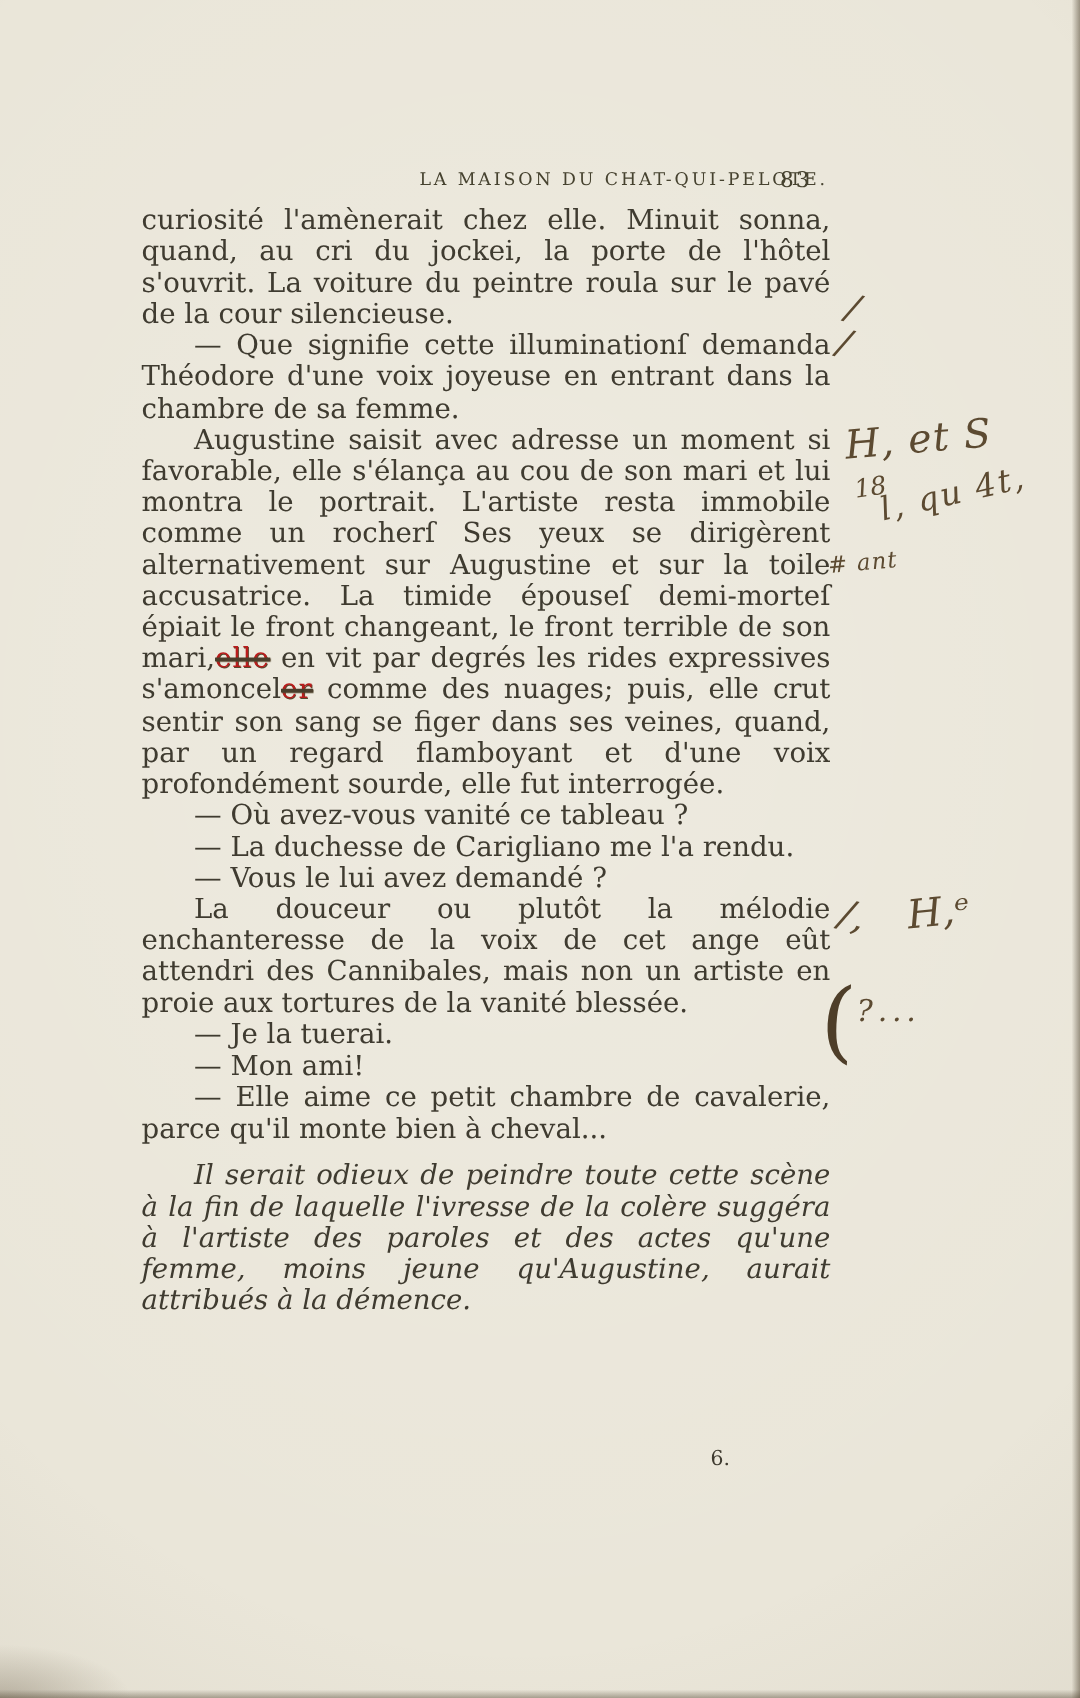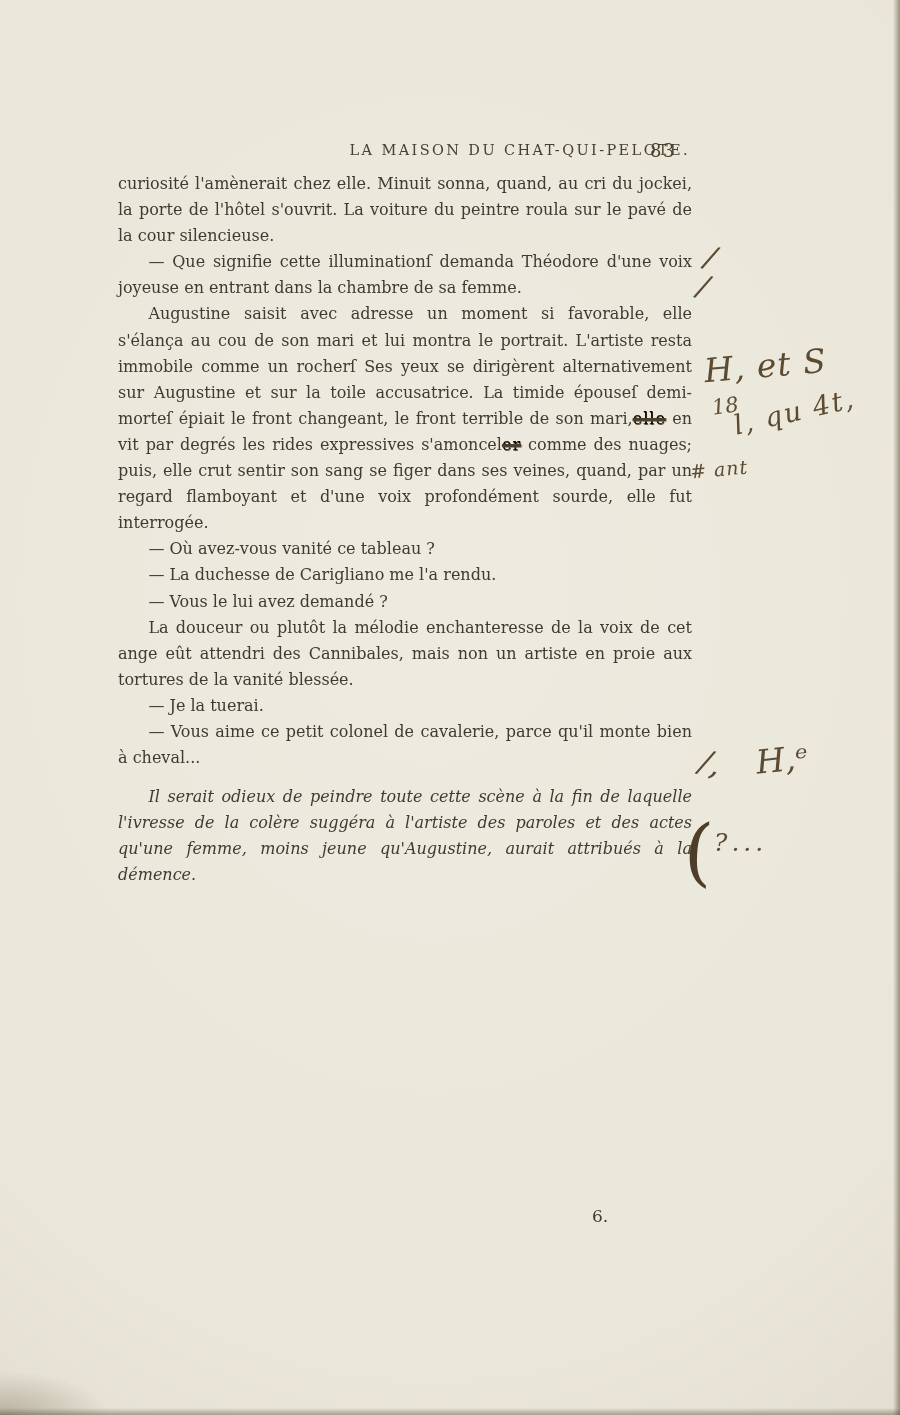--- a/index.html
+++ b/index.html
@@ -37,28 +37,28 @@
     font-size:14.5px; letter-spacing:2.4px; color:#46422f;
   }
   .running-title { text-align:right; }
   .page-number {
     position:absolute; right:14px; top:-2px;
     font-size:18px; letter-spacing:1.5px;
   }
 
   .body-text {
     position:absolute; left:118px; top:171px; width:574px;
-    font-size:16px; line-height:26.1px; text-align:justify;
+    font-size:23px; line-height:26.1px; text-align:justify;
   }
   .body-text p { margin:0; text-indent:1.9em; }
   .body-text p.continuation { text-indent:0; }
   .body-text p.spaced { margin-top:13px;font-style:italic; }
 
   .scribble {
-    color:#000000;
+    color:#b91c1c;
     text-decoration:line-through;
     text-decoration-thickness:3px;
     text-decoration-color:#4a3e2c;
     text-shadow:0.5px 0.5px 0 #55492f;
     letter-spacing:1px;
   }
 
   .signature { position:absolute; left:592px; top:1206px; font-size:17px; }
 
   .ann {
@@ -90,21 +90,22 @@
 
   <section class="body-text">
     <p class="continuation">curiosité l'amènerait chez elle. Minuit sonna, quand, au cri du jockei, la porte de l'hôtel s'ouvrit. La voiture du peintre roula sur le pavé de la cour silencieuse.</p>
     <p>— Que signifie cette illuminationſ demanda Théodore d'une voix joyeuse en entrant dans la chambre de sa femme.</p>
     <p><span>Augustine saisit avec adresse un moment si favorable, elle s'élança au cou de son mari et lui montra le portrait. L'artiste resta immobile comme un rocherſ Ses yeux se dirigèrent alternativement sur Augustine et sur la toile accusatrice. La timide épouseſ demi-morteſ épiait le front changeant, le front terrible de son mari,</span><span class="scribble">elle</span><span> en vit par degrés les rides expressives s'amoncel</span><span class="scribble">er</span><span> comme des nuages; puis, elle crut sentir son sang se figer dans ses veines, quand, par un regard flamboyant et d'une voix profondément sourde, elle fut interrogée.</span></p>
     <p>— Où avez-vous vanité ce tableau ?</p>
     <p>— La duchesse de Carigliano me l'a rendu.</p>
     <p>— Vous le lui avez demandé ?</p>
     <p>La douceur ou plutôt la mélodie enchanteresse de la voix de cet ange eût attendri des Cannibales, mais non un artiste en proie aux tortures de la vanité blessée.</p>
     <p>— Je la tuerai.</p>
-    <p>— Vous aime ce petit colonel de cavalerie, parce qu'il monte bien à cheval...</p>
+    <p>— Mon ami!</p>
+    <p>— Elle aime ce petit chambre de cavalerie, parce qu'il monte bien à cheval...</p>
     <p class="spaced">Il serait odieux de peindre toute cette scène à la fin de laquelle l'ivresse de la colère suggéra à l'artiste des paroles et des actes qu'une femme, moins jeune qu'Augustine, aurait attribués à la démence.</p>
   </section>
 
   <div class="signature">6.</div>
 
   <aside>
     <div class="ann ann1">/
 /</div>
     <div class="ann ann2">H, et S</div>
     <div class="ann ann3">18</div>

